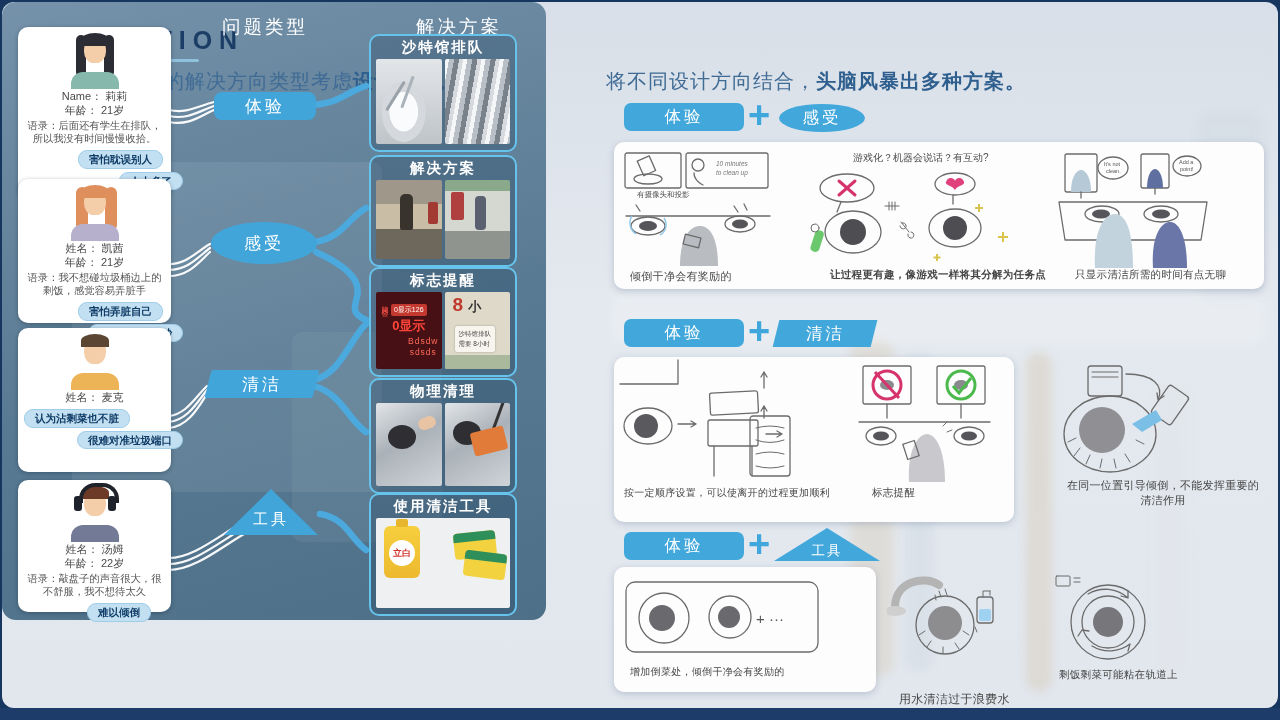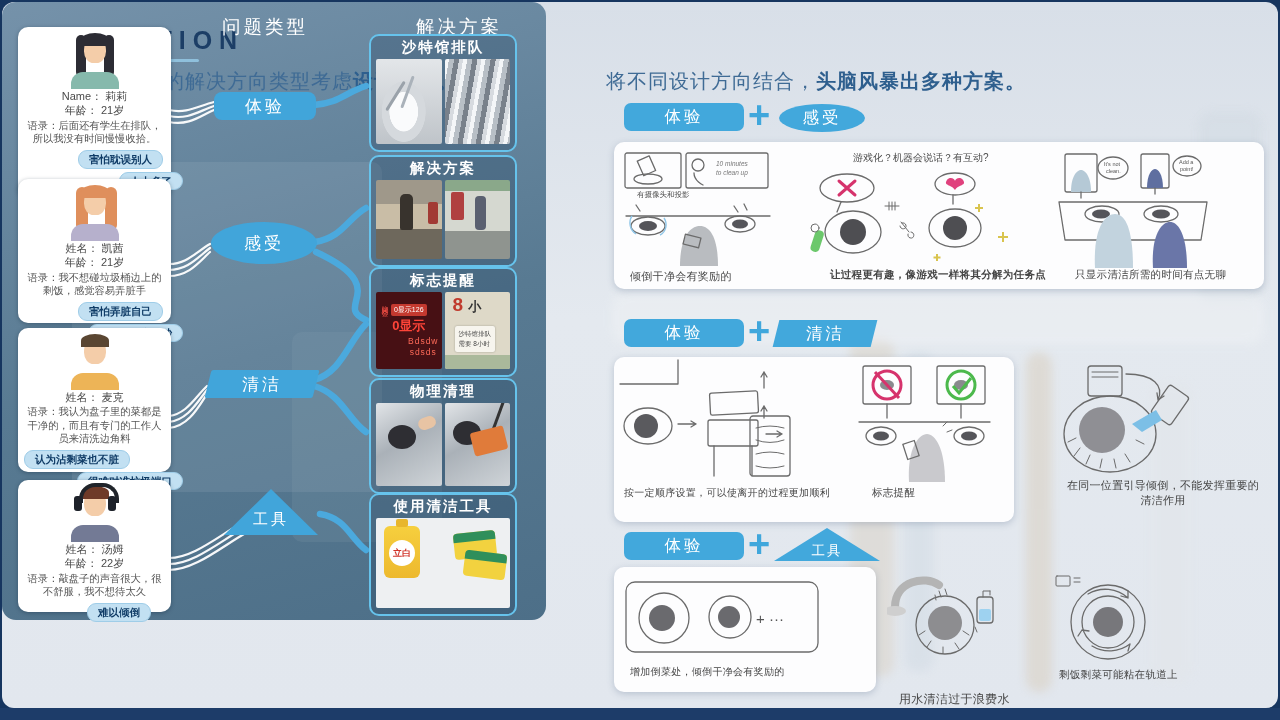--- a/index.html
+++ b/index.html
@@ -219,21 +219,20 @@
       </div>
     </div>
 
     <div class="pcard" style="top:326px;height:144px;">
       <div class="avatar p3">
           <div class="head"></div>
           <div class="hairTop"></div>
           <div class="bodyy"></div>
         </div>
       <div class="pline">姓名： 麦克</div>
-      <div class="quote">语录：我认为盘子里的菜都是干净的，而且有专门的工作人员来清洗边角料</div>
       <div class="tags">
         <span class="tag" style="margin-left:6px;margin-right:auto;">认为沾剩菜也不脏</span>
         <span class="tag overhang">很难对准垃圾端口</span>
       </div>
     </div>
 
     <div class="pcard" style="top:478px;height:132px;">
       <div class="avatar p4">
           <div class="head"></div>
           <div class="hairTop"></div>

